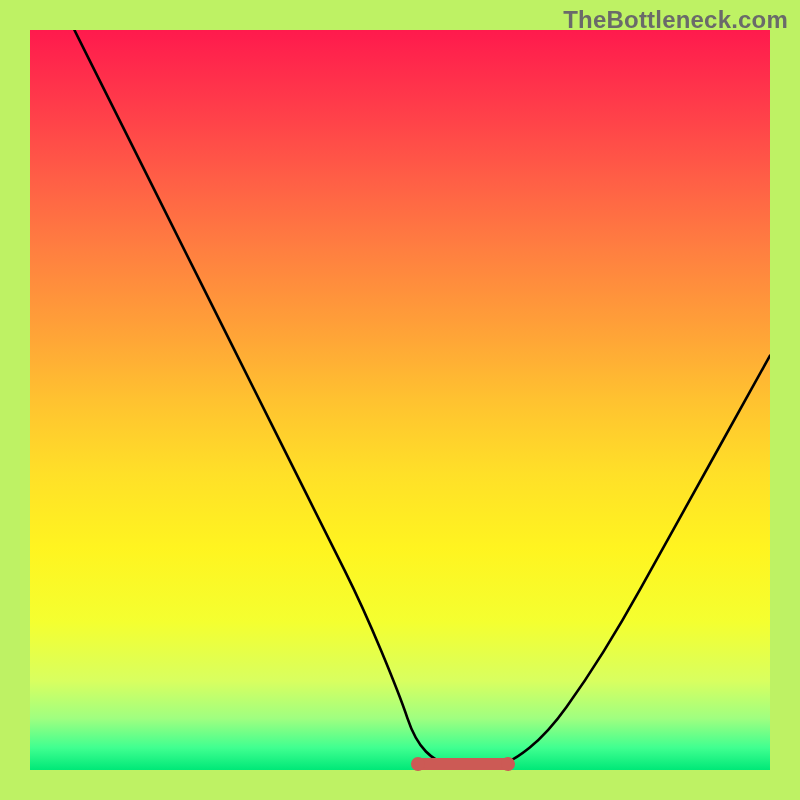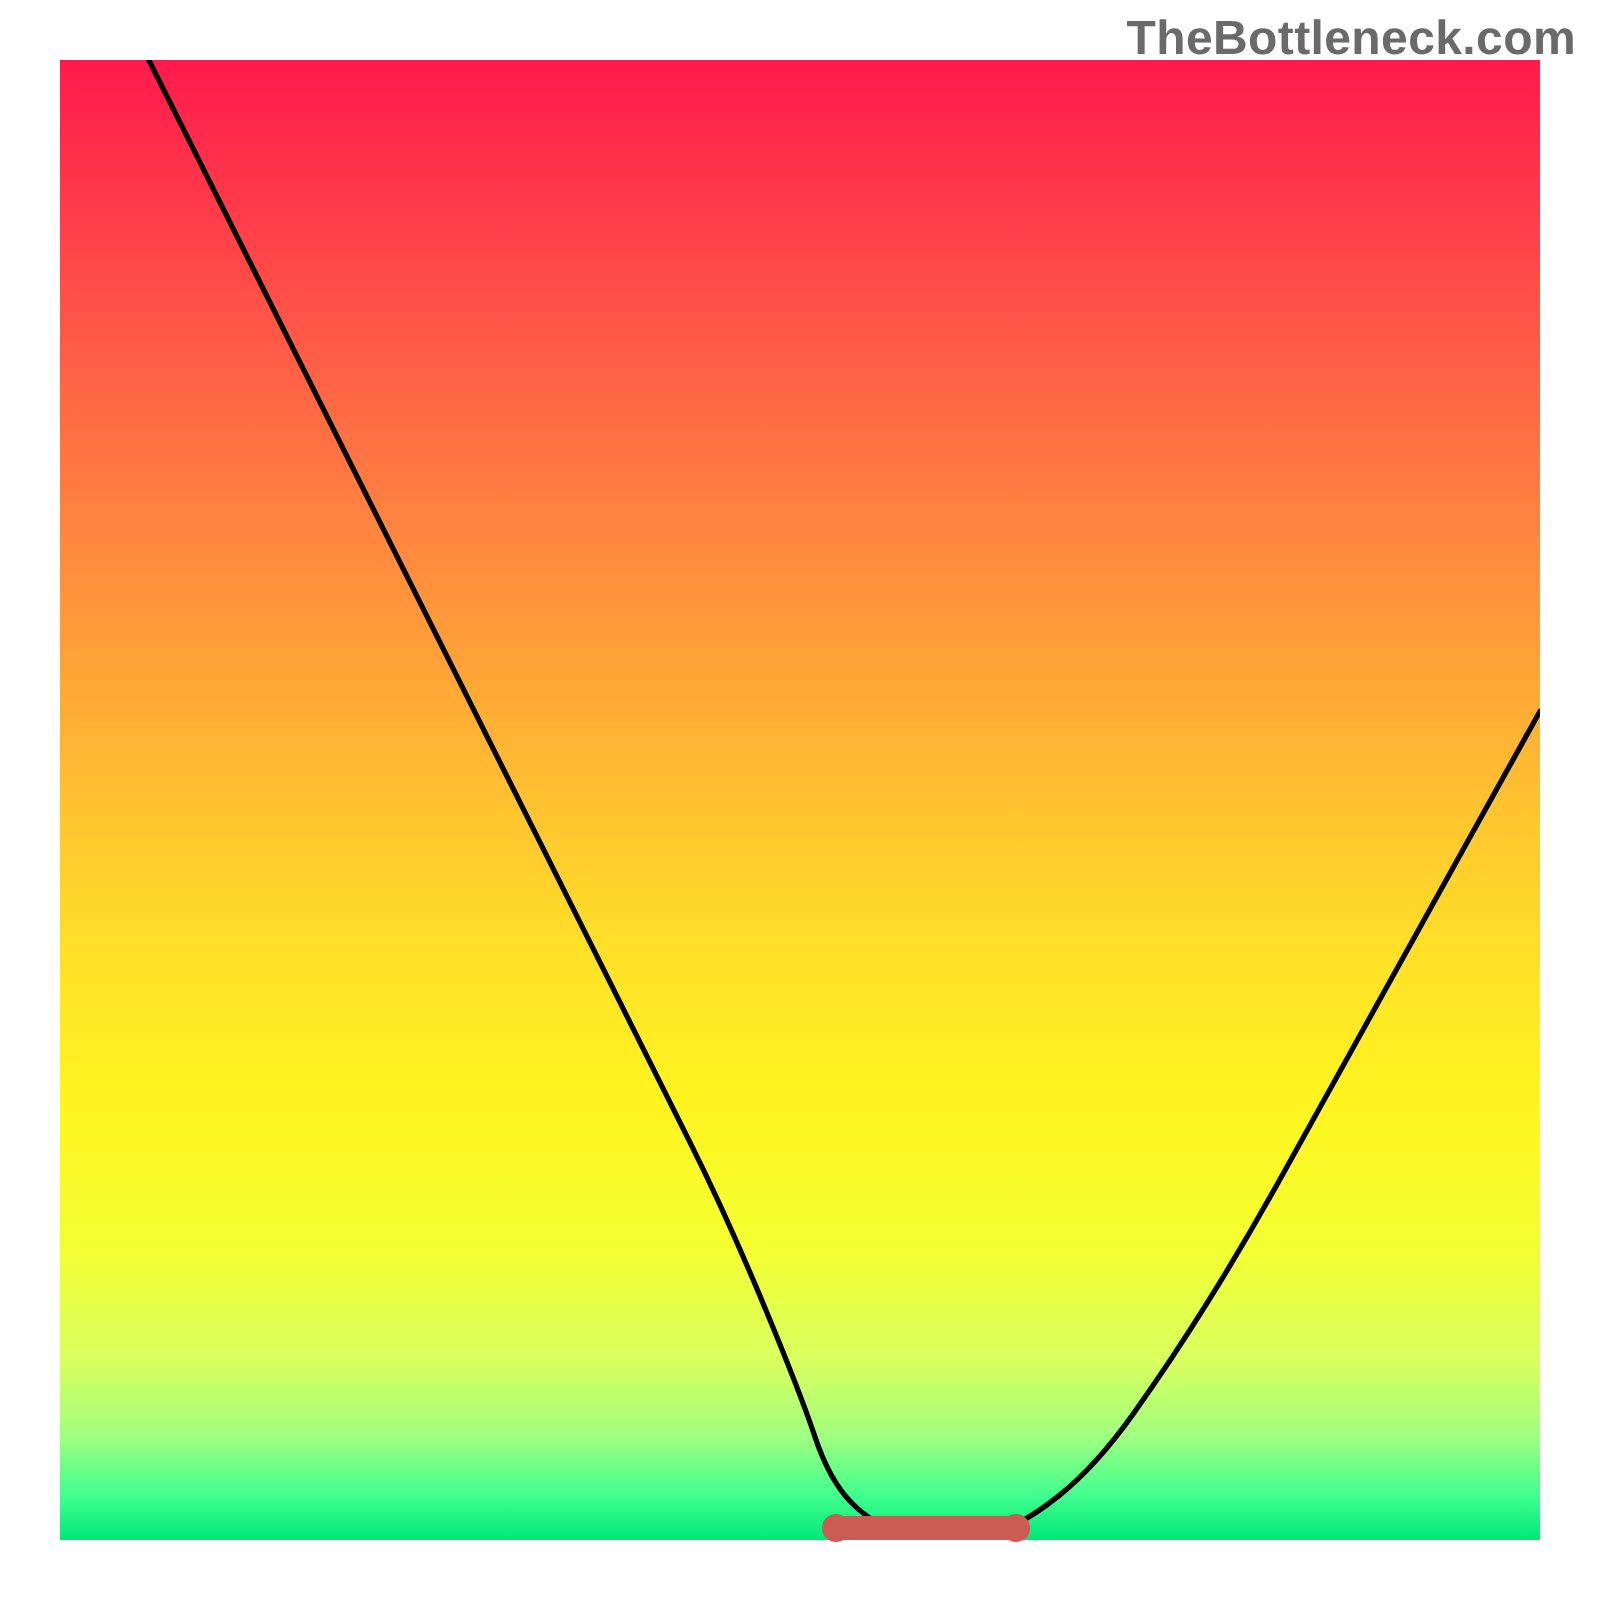--- a/index.html
+++ b/index.html
@@ -1,21 +1,21 @@
 <!DOCTYPE html>
 <html><head>
 <meta charset="utf-8">
 <style>
   * { margin: 0; padding: 0; box-sizing: border-box; }
   html, body { width: 800px; height: 800px; overflow: hidden; background: #000; }
   .frame {
     position: relative;
     width: 800px;
     height: 800px;
-    background: #ffffff;
+    background: #bef264;
   }
   .plot-area {
     position: absolute;
     left: 30px;
     top: 30px;
     width: 740px;
     height: 740px;
     background: linear-gradient(to bottom,
       #ff1a4d 0%,
       #ff3b4a 10%,

